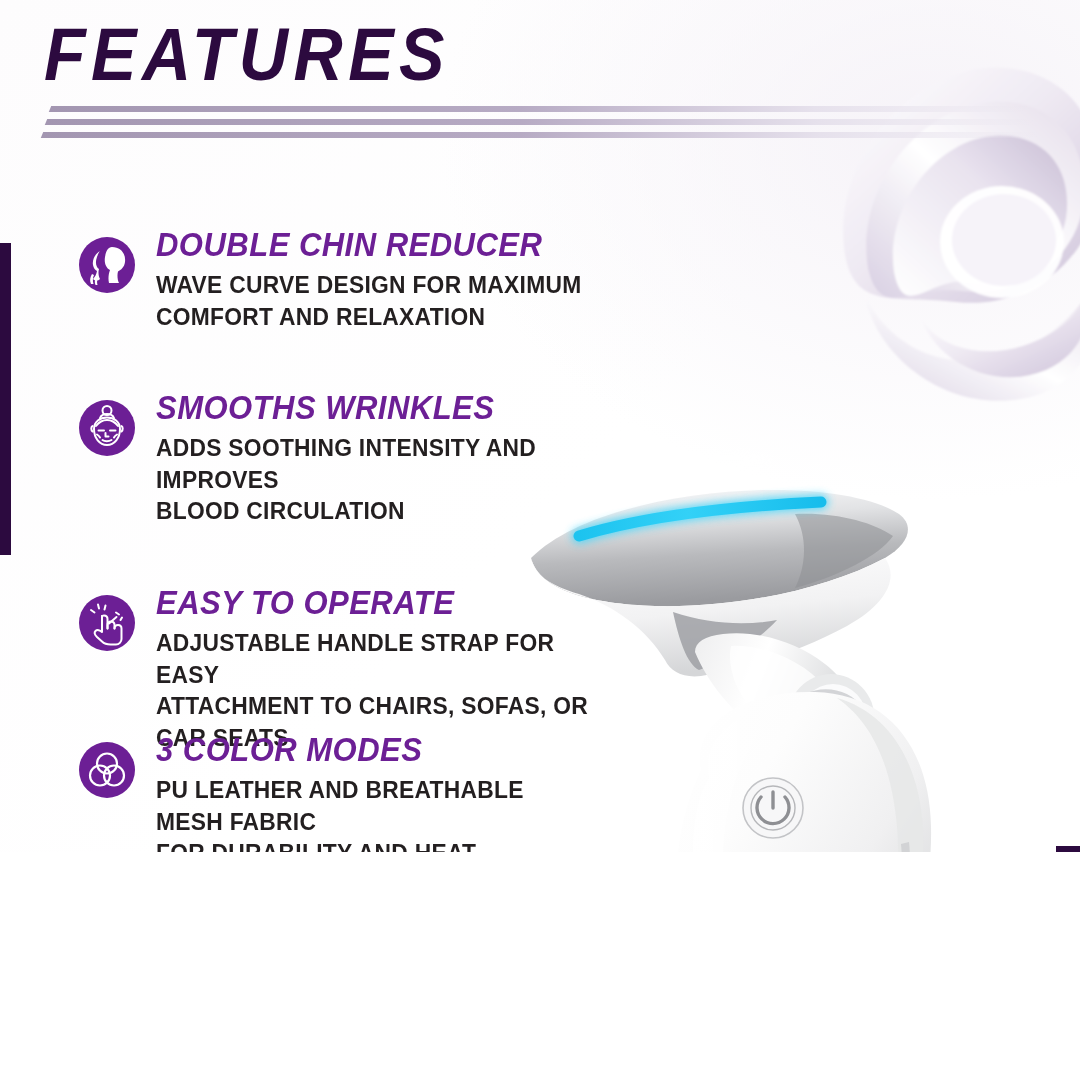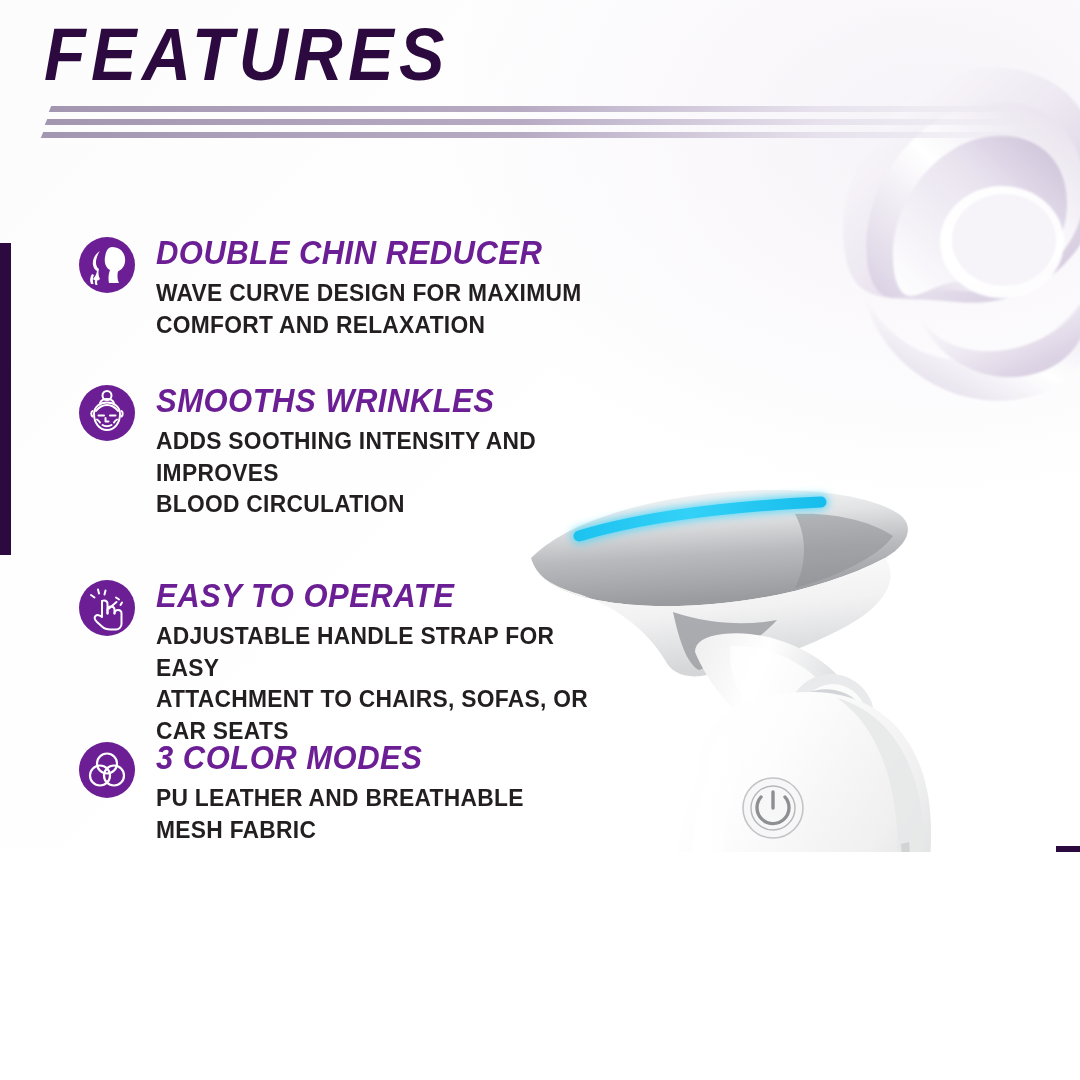--- a/index.html
+++ b/index.html
@@ -64,33 +64,33 @@
   .features { position:absolute; left:0; top:0; width:620px; }
 
   .feature {
     position:absolute;
     left:78px;
     width:540px;
     display:flex;
     align-items:flex-start;
   }
   .feature-0 { top:228px; }
-  .feature-1 { top:376px; }
-  .feature-2 { top:571px; }
+  .feature-1 { top:391px; }
+  .feature-2 { top:586px; }
   .feature-3 { top:733px; }
 
   .f-icon {
     flex:0 0 auto;
     width:58px; height:58px;
     margin-right:20px;
     margin-top:8px;
   }
   .f-icon svg { display:block; width:58px; height:58px; }
 
-  .f-text { flex:1 1 auto; padding-top:0px;margin-top:8px; }
+  .f-text { flex:1 1 auto; padding-top:0px; }
 
   .f-heading {
     font-family:"Liberation Sans Narrow","Liberation Sans", sans-serif;
     font-size:33px;
     font-weight:bold;
     font-style:italic;
     color:#6c1f95;
     letter-spacing:0.5px;
     line-height:1.06;
     transform:scaleX(0.94);

